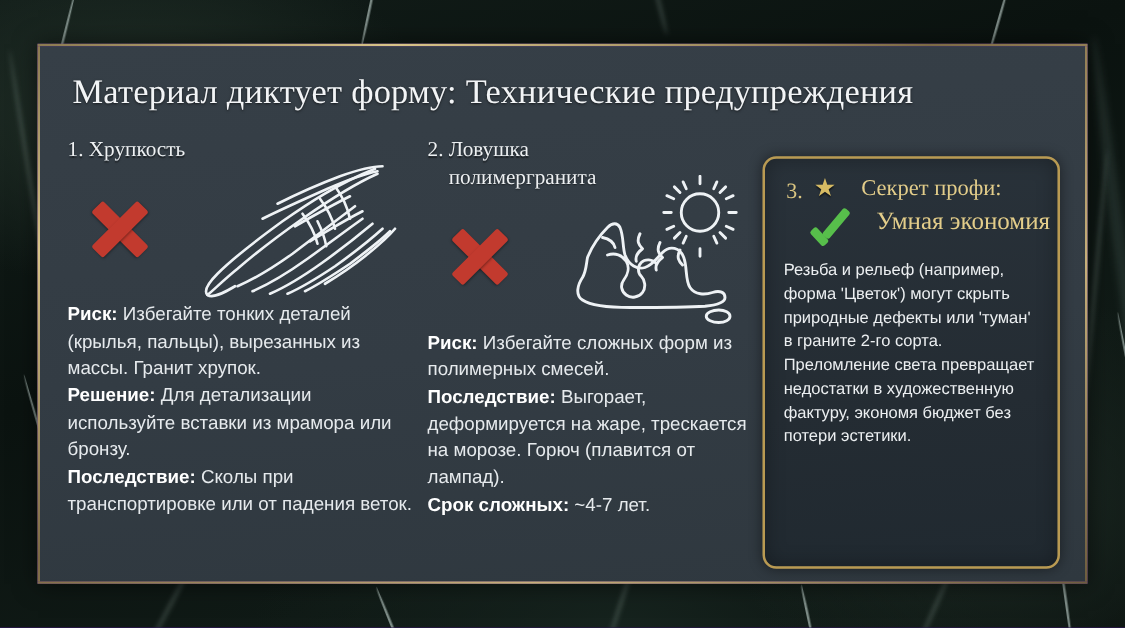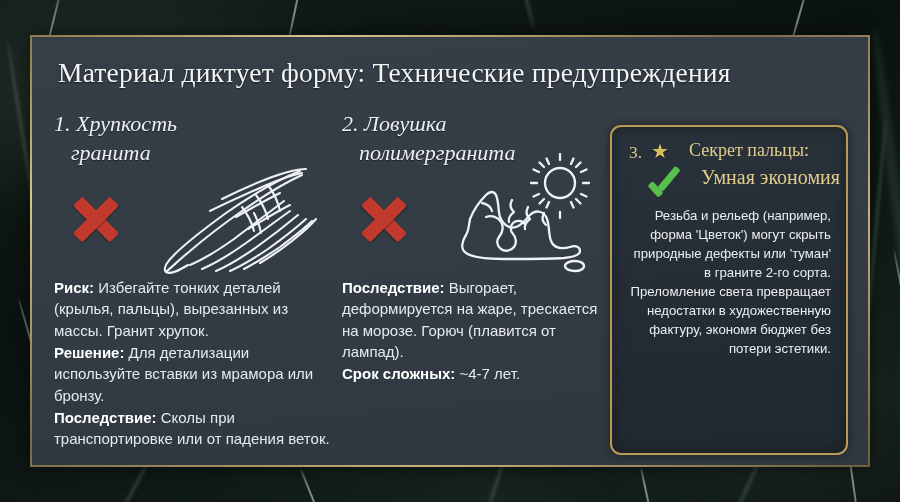--- a/index.html
+++ b/index.html
@@ -43,23 +43,23 @@
   }
 
   
   .cols{position:absolute;left:0;top:72px;width:840px;height:352px;}
   .col{position:absolute;top:0;}
   .col1{left:22px;width:276px;}
   .col2{left:310px;width:262px;}
 
   .chead{
     font-family:"Liberation Serif", serif;
-    font-size:22px;line-height:1.32;color:#eef1f3;
+    font-size:17px;line-height:1.32;color:#eef1f3;
     text-shadow:0 1px 1px rgba(0,0,0,.5);
-    position:relative;z-index:3;font-style:italic;
+    position:relative;z-index:3;
   }
   .chead .hnum{display:inline;}
   .chead .l2{display:block;padding-left:17px;}
 
   .iconrow{position:relative;height:108px;margin-top:2px;}
   .xmark{position:absolute;left:14px;top:22px;width:56px;height:56px;}
   .xmark span{
     position:absolute;left:50%;top:50%;width:52px;height:13px;margin-left:-26px;margin-top:-6.5px;
     background:#c23a2e;border-radius:2px;box-shadow:0 1px 2px rgba(0,0,0,.35);
   }
@@ -98,21 +98,21 @@
   .check span.l{left:11px;top:20px;width:28px;height:7px;transform:rotate(-50deg);transform-origin:left center;}
   .ch-t1{
     position:absolute;left:62px;top:0px;
     font-family:"Liberation Serif", serif;font-size:18px;color:#e3cd8a;white-space:nowrap;
   }
   .ch-t2{
     position:absolute;left:74px;top:26px;
     font-family:"Liberation Serif", serif;font-size:20px;color:#e3cd8a;white-space:nowrap;
   }
   .card-body{font-size:13.2px;line-height:1.44;color:#eceff1;margin-top:2px;}
-  .card-body p{margin:0;text-align:right;}
+  .card-body p{margin:0;}
 </style>
 </head>
 <body>
 
 <div id="stage">
 
   <div class="marble">
     <div class="vein" style="left:60px;top:-10px;width:2px;height:120px;transform:rotate(14deg);"></div>
     <div class="vein soft" style="left:6px;top:40px;width:3px;height:180px;transform:rotate(-9deg);"></div>
 
@@ -135,21 +135,20 @@
     <div class="panel"></div>
 
     <div class="title">Материал диктует форму: Технические предупреждения</div>
 
     <div class="cols">
 
       <div class="col col1">
         <div class="chead">
           <span class="hnum">1.</span>
           <span>Хрупкость</span>
-          <span class="l2">гранита</span>
         </div>
 
         <div class="iconrow">
           <div class="xmark">
             <span class="a"></span>
               <span class="b"></span>
           </div>
           <div class="art art1">
             <svg width="168" height="124" viewBox="0 0 168 124" fill="none" stroke="#eef2f5" stroke-width="2.1" stroke-linecap="round" stroke-linejoin="round">
               <path d="M150 16 C120 28 96 44 76 58 C54 74 36 88 24 100 C16 108 13 114 16 117 C20 120 28 116 38 110"></path>
@@ -215,38 +214,41 @@
               <path d="M34 64 c6 -2 12 0 15 5 c3 5 1 11 -2 15 c-3 4 -2 9 2 12 c4 3 10 2 13 -2
                        c3 -4 2 -10 -1 -13 c-3 -3 -3 -8 0 -11 c3 -3 9 -3 12 1"></path>
               <path d="M30 50 c5 1 9 4 10 8"></path>
               <path d="M113 113 c0 -3 5 -5 10 -5 c5 0 9 2 9 5 c0 3 -4 5 -9 5 c-5 0 -10 -2 -10 -5 Z"></path>
             </svg>
           </div>
         </div>
 
         <div class="body">
           <p>
+            <b>Риск:</b><span> Избегайте сложных форм из полимерных смесей.</span>
+          </p>
+          <p>
             <b>Последствие:</b><span> Выгорает, деформируется на жаре, трескается на морозе. Горюч (плавится от лампад).</span>
           </p>
           <p>
             <b>Срок сложных:</b><span> ~4-7 лет.</span>
           </p>
         </div>
       </div>
     </div>
 
     <div class="card">
       <div class="card-head">
         <span class="ch-num">3.</span>
         <span class="star">★</span>
         <span class="check">
           <span class="s"></span>
             <span class="l"></span>
         </span>
-        <span class="ch-t1">Секрет пальцы:</span>
+        <span class="ch-t1">Секрет профи:</span>
         <span class="ch-t2">Умная экономия</span>
       </div>
       <div class="card-body">
         <p>Резьба и рельеф (например, форма 'Цветок') могут скрыть природные дефекты или 'туман' в граните 2-го сорта. Преломление света превращает недостатки в художественную фактуру, экономя бюджет без потери эстетики.</p>
       </div>
     </div>
 
   </div>
 </div>
 

